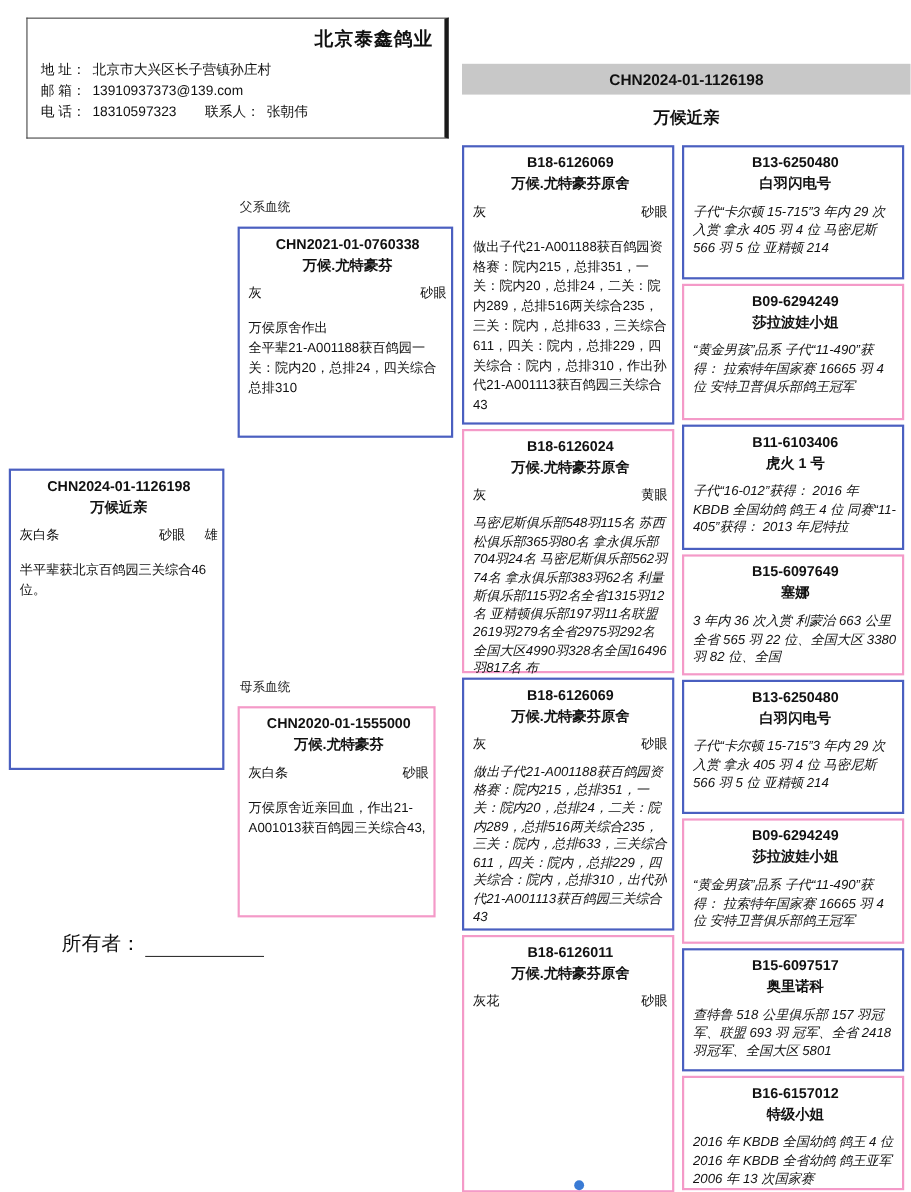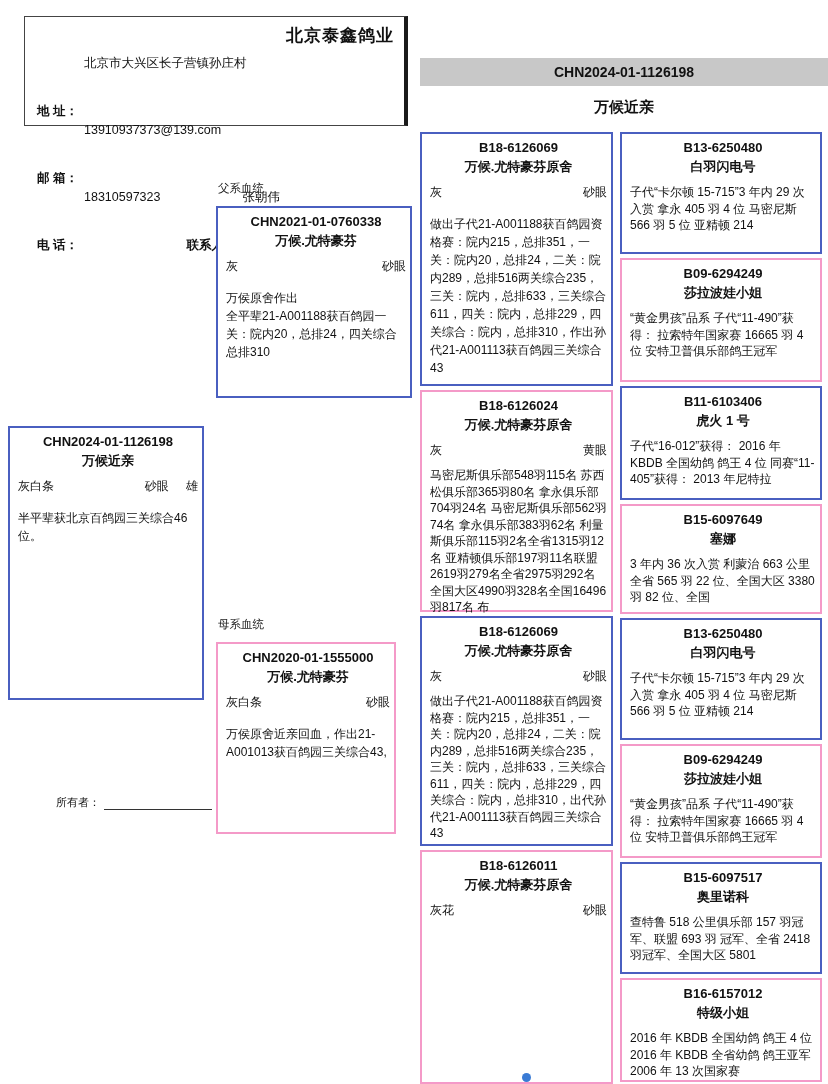--- a/index.html
+++ b/index.html
@@ -5,43 +5,43 @@
   * { margin:0; padding:0; box-sizing:border-box; }
   html,body { background:#ffffff; }
   body { font-family:"Liberation Sans","DejaVu Sans",sans-serif; color:#111; }
   .page { position:relative; width:828px; height:1084px; background:#fff; overflow:hidden; }
 
   
   .header-box { position:absolute; left:24px; top:16px; width:384px; height:110px;
                 border:1px solid #444; border-right:4px solid #1a1a1a; padding:7px 10px 4px 12px; }
   .loft-name { text-align:right; font-weight:bold; font-size:17px; letter-spacing:1px; margin-bottom:7px; }
   .info-row { font-size:12.5px; line-height:19px; display:flex; }
-  .info-row .lbl { font-weight:bold; margin-right:6px; white-space:nowrap;margin-top:48px; }
+  .info-row .lbl { font-weight:normal; margin-right:6px; white-space:nowrap; }
   .info-row .gap { width:26px; }
 
   
   .ring-bar { position:absolute; left:420px; top:58px; width:408px; height:28px;
               background:#c8c8c8; text-align:center; line-height:28px; font-weight:bold; font-size:14px; }
   .pedigree-title { position:absolute; left:420px; top:98px; width:408px; text-align:center;
                     font-weight:bold; font-size:15px; }
 
   .branch-label { position:absolute; font-size:11.5px; color:#222; }
 
   
   .pbox { position:absolute; border:2px solid; padding:6px 4px 4px 8px; background:#fff; }
   .pbox.blue { border-color:#4a5fc0; }
   .pbox.pink { border-color:#f49ac8; }
   .ring  { font-weight:bold; font-size:13px; text-align:center; white-space:nowrap; }
   .pname { font-weight:bold; font-size:13px; text-align:center; margin-top:3px; }
   .traits { display:flex; justify-content:space-between; font-size:12px; margin-top:8px; }
   .traits .rgrp span { margin-left:14px; }
   .note { font-size:12px; line-height:1.5; margin-top:14px; white-space:pre-line; }
-  .note.tight { margin-top:8px; line-height:1.38; }
-
-  .owner { position:absolute; left:56px; top:795px; font-size:11px; }
+  .note.tight { margin-top:8px; line-height:1.38;font-style:italic; }
+
+  .owner { position:absolute; left:56px; top:846px; font-size:18px; }
   .owner .owner-line { display:inline-block; width:108px; border-bottom:1px solid #333; height:13px; vertical-align:bottom; margin-left:4px; }
 
   .page-dot { position:absolute; left:522px; top:1073px; width:9px; height:9px; border-radius:50%; background:#3a7bd5; }
 </style>
 </head>
 <body>
 
 <div class="page">
 
   <div class="header-box">

